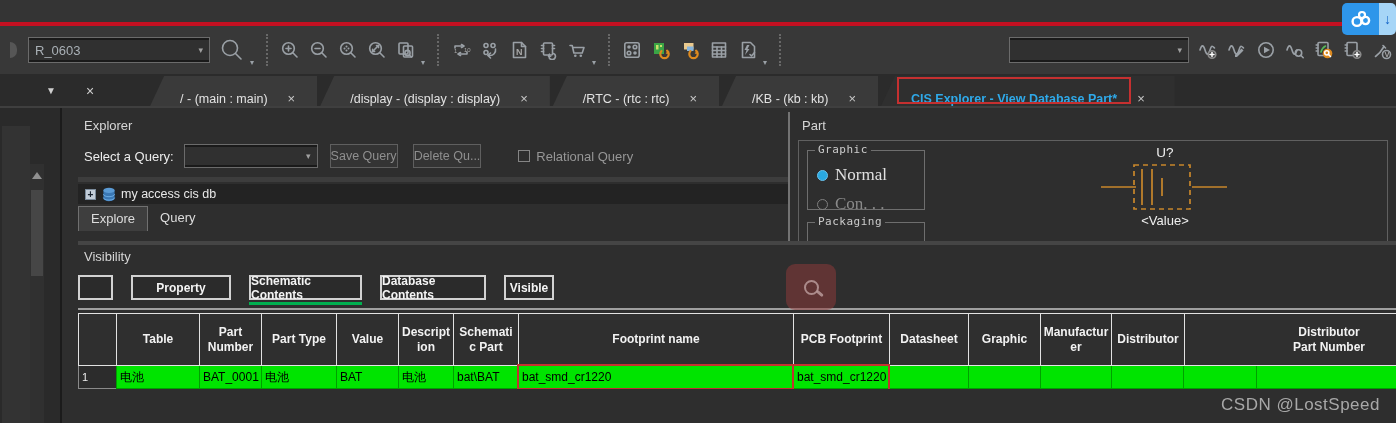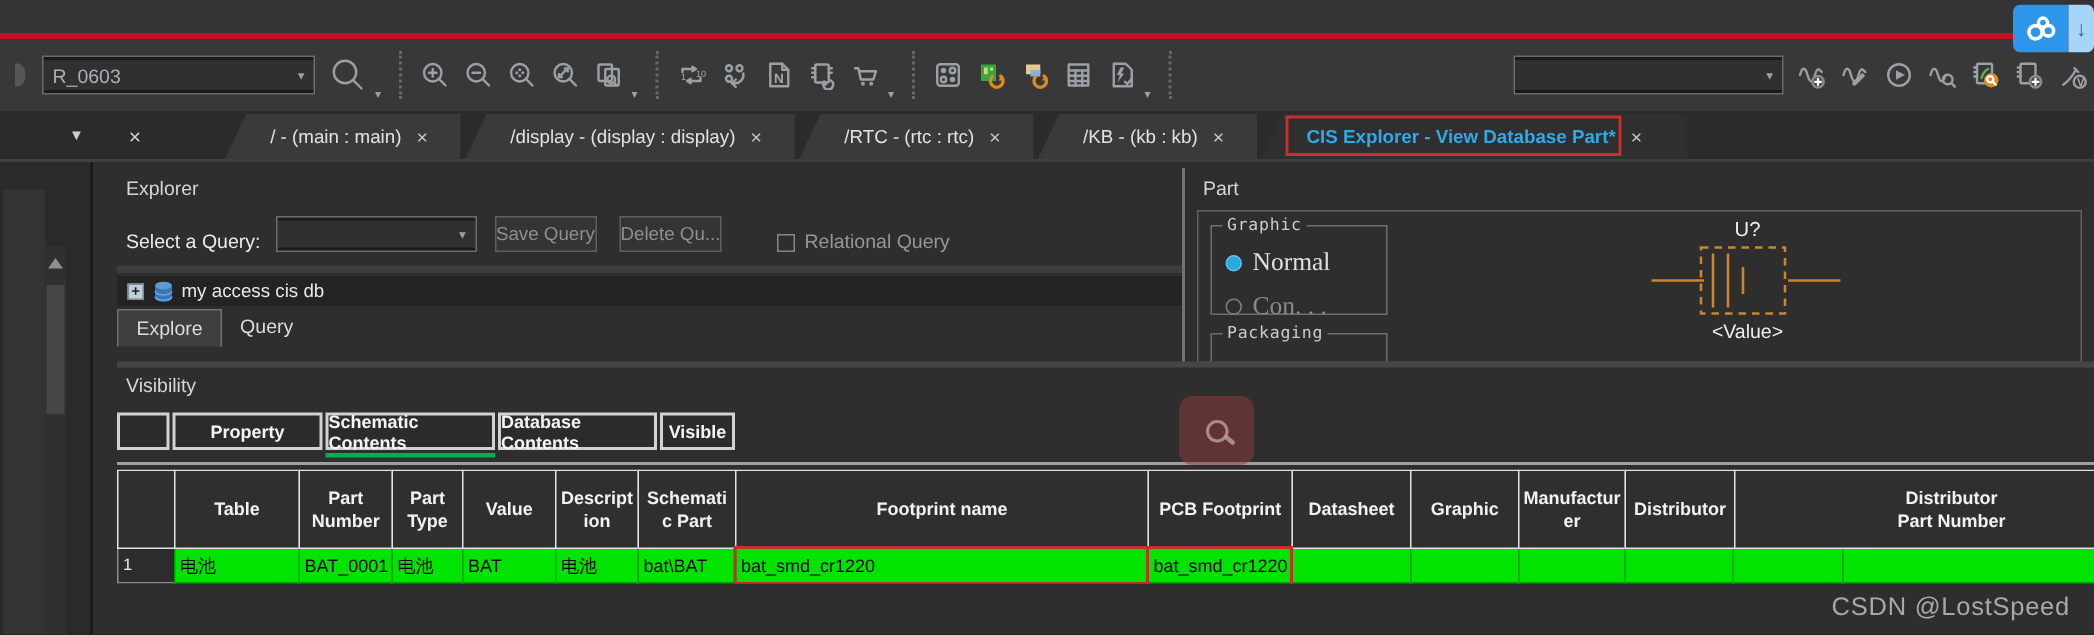--- a/index.html
+++ b/index.html
@@ -38,39 +38,39 @@
   .tbi svg .sg{stroke:#58b858}
   .tbi svg text{stroke:none;fill:#a8a8a8;font-family:"Liberation Sans",sans-serif}
   .grp-caret{color:#9aa0a6;font-size:8px;align-self:flex-end;margin:0 0 7px -4px}
   
   .tabbar{position:absolute;left:0;top:74px;right:0;height:34px;background:#2b2b2b;
           border-bottom:2px solid #3f3f3f;display:flex;align-items:flex-end}
   .tabctl{display:flex;gap:30px;margin:0 0 10px 46px;color:#cfcfcf;align-items:center}
   .t-dd{font-size:10px}
   .t-x{font-size:14px;line-height:10px}
   .tabs{display:flex;align-items:flex-end;margin-left:56px}
-  .tab{position:relative;height:30px;display:flex;align-items:center;gap:10px;padding:0 22px 0 30px;
+  .tab{position:relative;height:30px;display:flex;align-items:flex-end;gap:20px;padding:0 22px 0 30px;
        background:#3a3a3a;color:#e2e2e2;font-size:12.5px;white-space:nowrap;margin-right:3px;
        clip-path:polygon(14px 0,100% 0,100% 100%,0 100%)}
   .tab.active{background:#2f2f2f;color:#2fa9e9;font-weight:bold;padding-right:30px}
   .tab-x{color:#c8c8c8;font-size:13px;font-weight:normal}
   .tab-ann{position:absolute;left:16px;right:44px;top:1px;bottom:2px;border:2px solid #c53030;pointer-events:none}
   
   .rail{position:absolute;left:0;top:108px;width:62px;bottom:0;background:#2a2a2a;border-right:2px solid #1b1b1b}
   .rail-inner{position:absolute;left:2px;top:18px;width:28px;bottom:0;background:#333}
   .rail-sb{position:absolute;left:30px;top:56px;width:14px;bottom:0;background:#303030}
   .rail-up{position:absolute;left:2px;top:8px;width:0;height:0;border-left:5px solid transparent;
            border-right:5px solid transparent;border-bottom:7px solid #8f8f8f}
   .rail-thumb{position:absolute;left:1px;top:26px;width:12px;height:86px;background:#464646}
   
   .main{position:absolute;left:62px;top:108px;right:0;bottom:0}
   .panel-title{font-size:13px;color:#d6d6d6}
   .explorer{position:absolute;left:16px;top:4px;width:710px}
   .explorer .panel-title{margin:6px 0 0 6px}
-  .query-row{display:flex;align-items:flex-end;margin:11px 0 0 6px}
+  .query-row{display:flex;align-items:center;margin:11px 0 0 6px}
   .q-label{font-size:13px;color:#ececec;margin-right:10px;white-space:nowrap}
   .q-combo{width:134px;height:24px;margin-right:12px}
   .dis-btn{height:24px;min-width:64px;background:#343434;border:1px solid #5f5f5f;color:#8f8f8f;
            font-size:12.5px;margin-right:15px;font-family:inherit}
   .checkbox{width:12px;height:12px;border:1px solid #858585;background:#2e2e2e;margin:0 6px 0 22px}
   .cb-label{font-size:13px;color:#969696}
   .tree-strip{height:5px;background:#3d3d3d;margin-top:9px}
   .tree-row{height:20px;background:#232323;display:flex;align-items:center;padding-left:7px;margin-top:2px}
   .expand-box{width:11px;height:11px;background:#c2cdd8;border:1px solid #7b8b9b;color:#16202c;
               font-size:10px;line-height:9px;text-align:center;font-weight:bold}
@@ -97,38 +97,38 @@
   .sym{position:absolute;left:286px;top:4px;width:160px;text-align:center}
   .sym-ref{font-size:13.5px;color:#efefef;margin-bottom:2px}
   .sym-val{font-size:13px;color:#efefef;margin-top:1px}
   .sym svg{display:block;margin:0 auto}
   .sym svg *{stroke:#c8872b;stroke-width:1.7;fill:none}
   
   .mid-sep{position:absolute;left:16px;right:0;top:133px;height:4px;background:#454545}
   .vis-title{position:absolute;left:22px;top:141px}
   .vis-tabs{position:absolute;left:16px;top:167px;display:flex}
   .vtab{height:25px;border:2px solid #d2d2d2;background:#2b2b2b;color:#f4f4f4;font-weight:bold;
-        font-size:12px;display:flex;align-items:center;justify-content:center;margin-right:2px;position:relative}
+        font-size:12px;display:flex;align-items:center;justify-content:center;margin-right:18px;position:relative}
   .v0{width:35px}.v1{width:100px}.v2{width:113px}.v3{width:106px}.v4{width:50px}
   .vtab-underline{position:absolute;left:-2px;right:-2px;bottom:-7px;height:3px;background:#00b050}
   .table-top{position:absolute;left:16px;right:0;top:200px;height:2px;background:#9f9f9f}
   .grid{position:absolute;left:16px;right:0;top:205px;overflow:hidden}
   .thead,.trow{display:flex}
   .th{height:53px;background:#2f2f2f;border:1px solid #e2e2e2;color:#f2f2f2;font-weight:bold;font-size:12px;
       line-height:1.25;display:flex;align-items:center;justify-content:center;text-align:center;
       overflow:hidden;overflow-wrap:anywhere;padding:0 2px;flex:none}
   .th+.th,.td+.td{margin-left:-1px}
   .td{height:23px;background:#00e400;border:1px solid #00a000;border-top:none;color:#000;font-size:12px;
       display:flex;align-items:center;padding:0 3px;overflow:hidden;position:relative;white-space:nowrap;flex:none}
   .td.rowhdr{background:#2c2c2c;color:#ececec;border-color:#8a8a8a;font-size:11px}
   .td.annfp,.td.annpcb{overflow:visible;z-index:3}
   .cell-ann{position:absolute;left:-2px;right:-1px;top:-2px;bottom:-2px;border:2px solid #c43030;
             pointer-events:none;z-index:6}
   .annpcb .cell-ann{bottom:-16px}
-  .c0{width:39px}.c1{width:84px}.c2{width:63px}.c3{width:48px}.c4{width:63px}.c5{width:56px}.c6{width:66px}
+  .c0{width:39px}.c1{width:84px}.c2{width:63px}.c3{width:76px}.c4{width:63px}.c5{width:56px}.c6{width:66px}
   .c7{width:276px}.c8{width:97px}.c9{width:80px}.c10{width:73px}.c11{width:72px}.c12{width:73px}
   .c13{width:74px}.c14{width:290px}
   .th-inner{width:84px}
   .watermark{position:absolute;right:16px;top:287px;font-size:17px;color:#a8a8a8;letter-spacing:.5px}
   
   .magov{position:absolute;left:786px;top:264px;width:50px;height:46px;background:rgba(146,58,58,.5);
          border-radius:9px;z-index:4;display:flex;align-items:center;justify-content:center}
   .magov-glass{position:relative;width:15px;height:15px;border:2px solid rgba(190,160,160,.8);border-radius:50%}
   .magov-glass::after{content:"";position:absolute;width:8px;height:2.5px;background:rgba(190,160,160,.8);
          right:-7px;bottom:-2px;transform:rotate(40deg);border-radius:2px}

